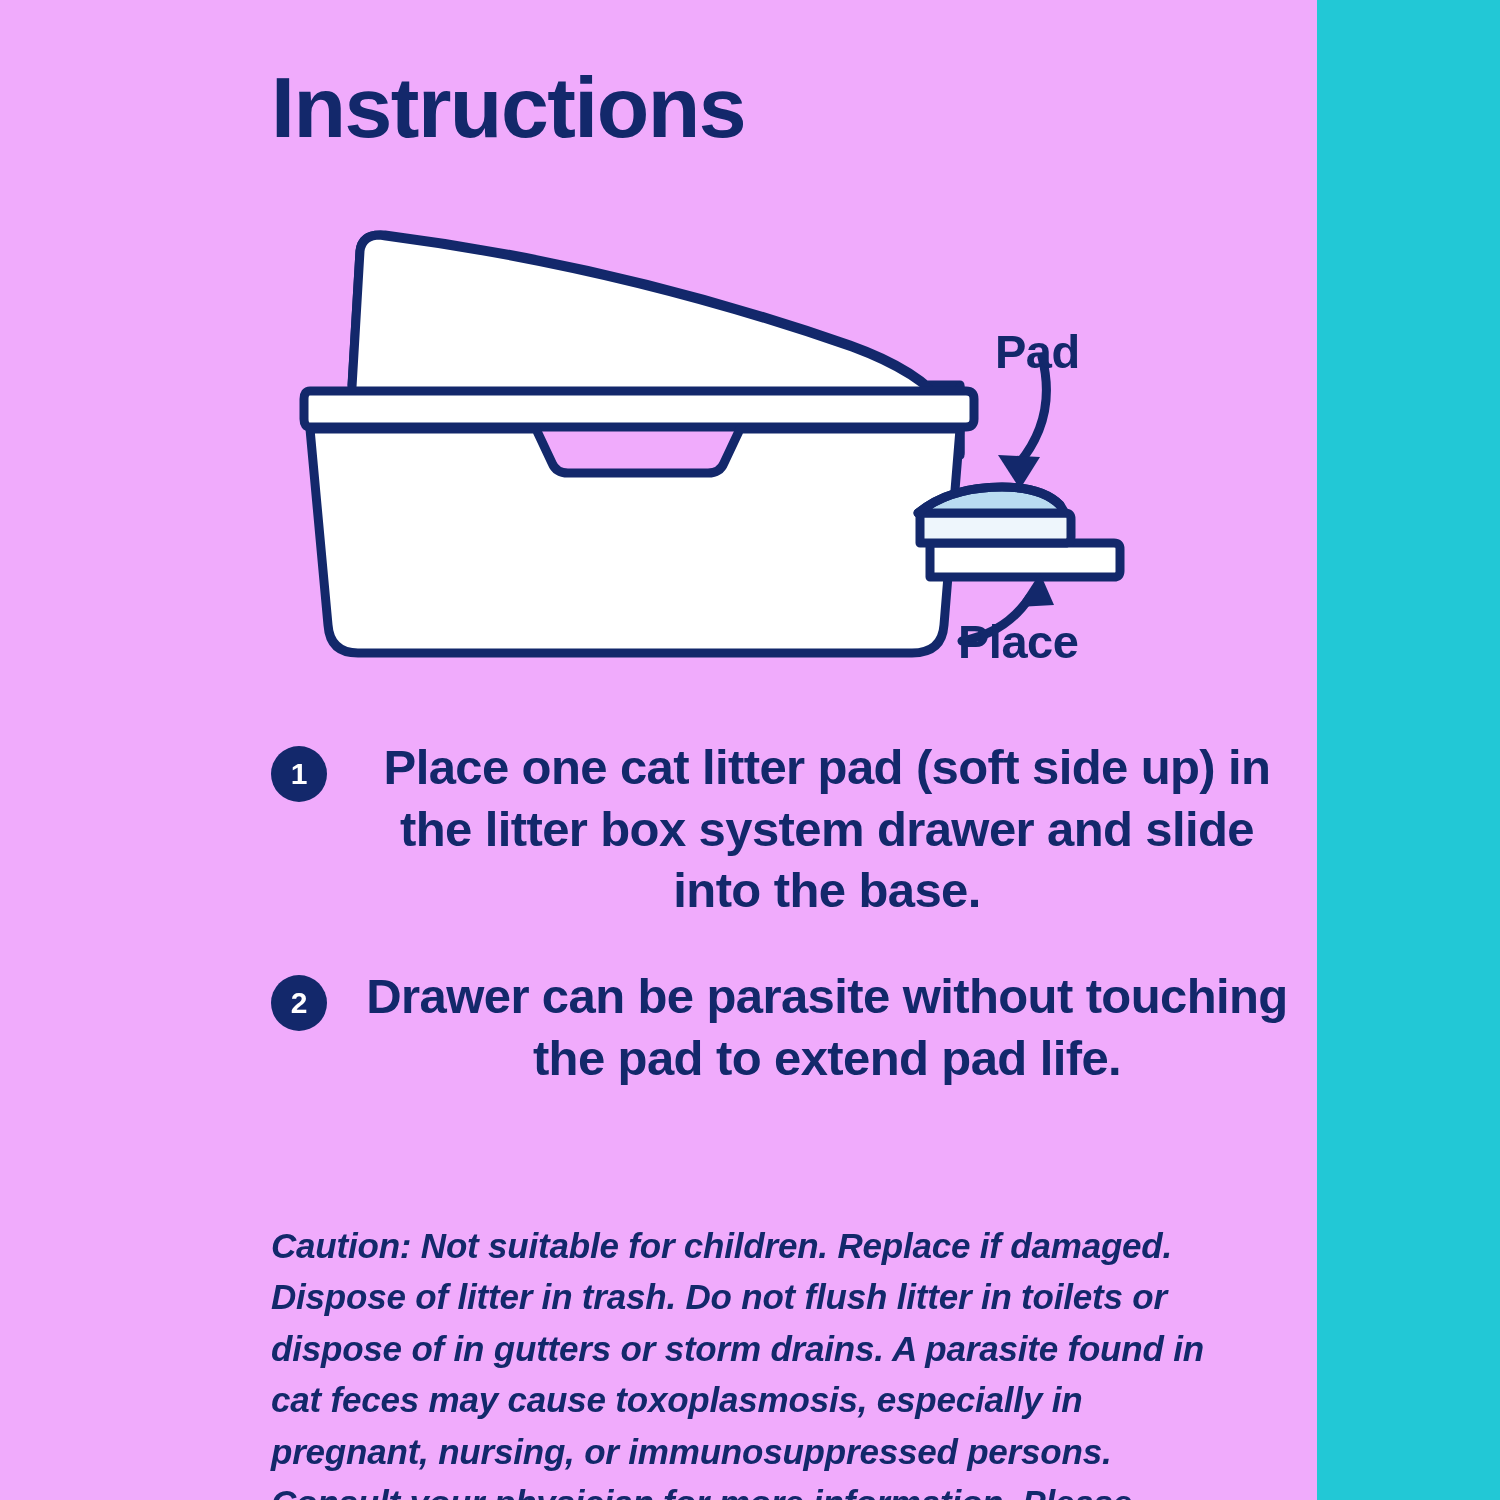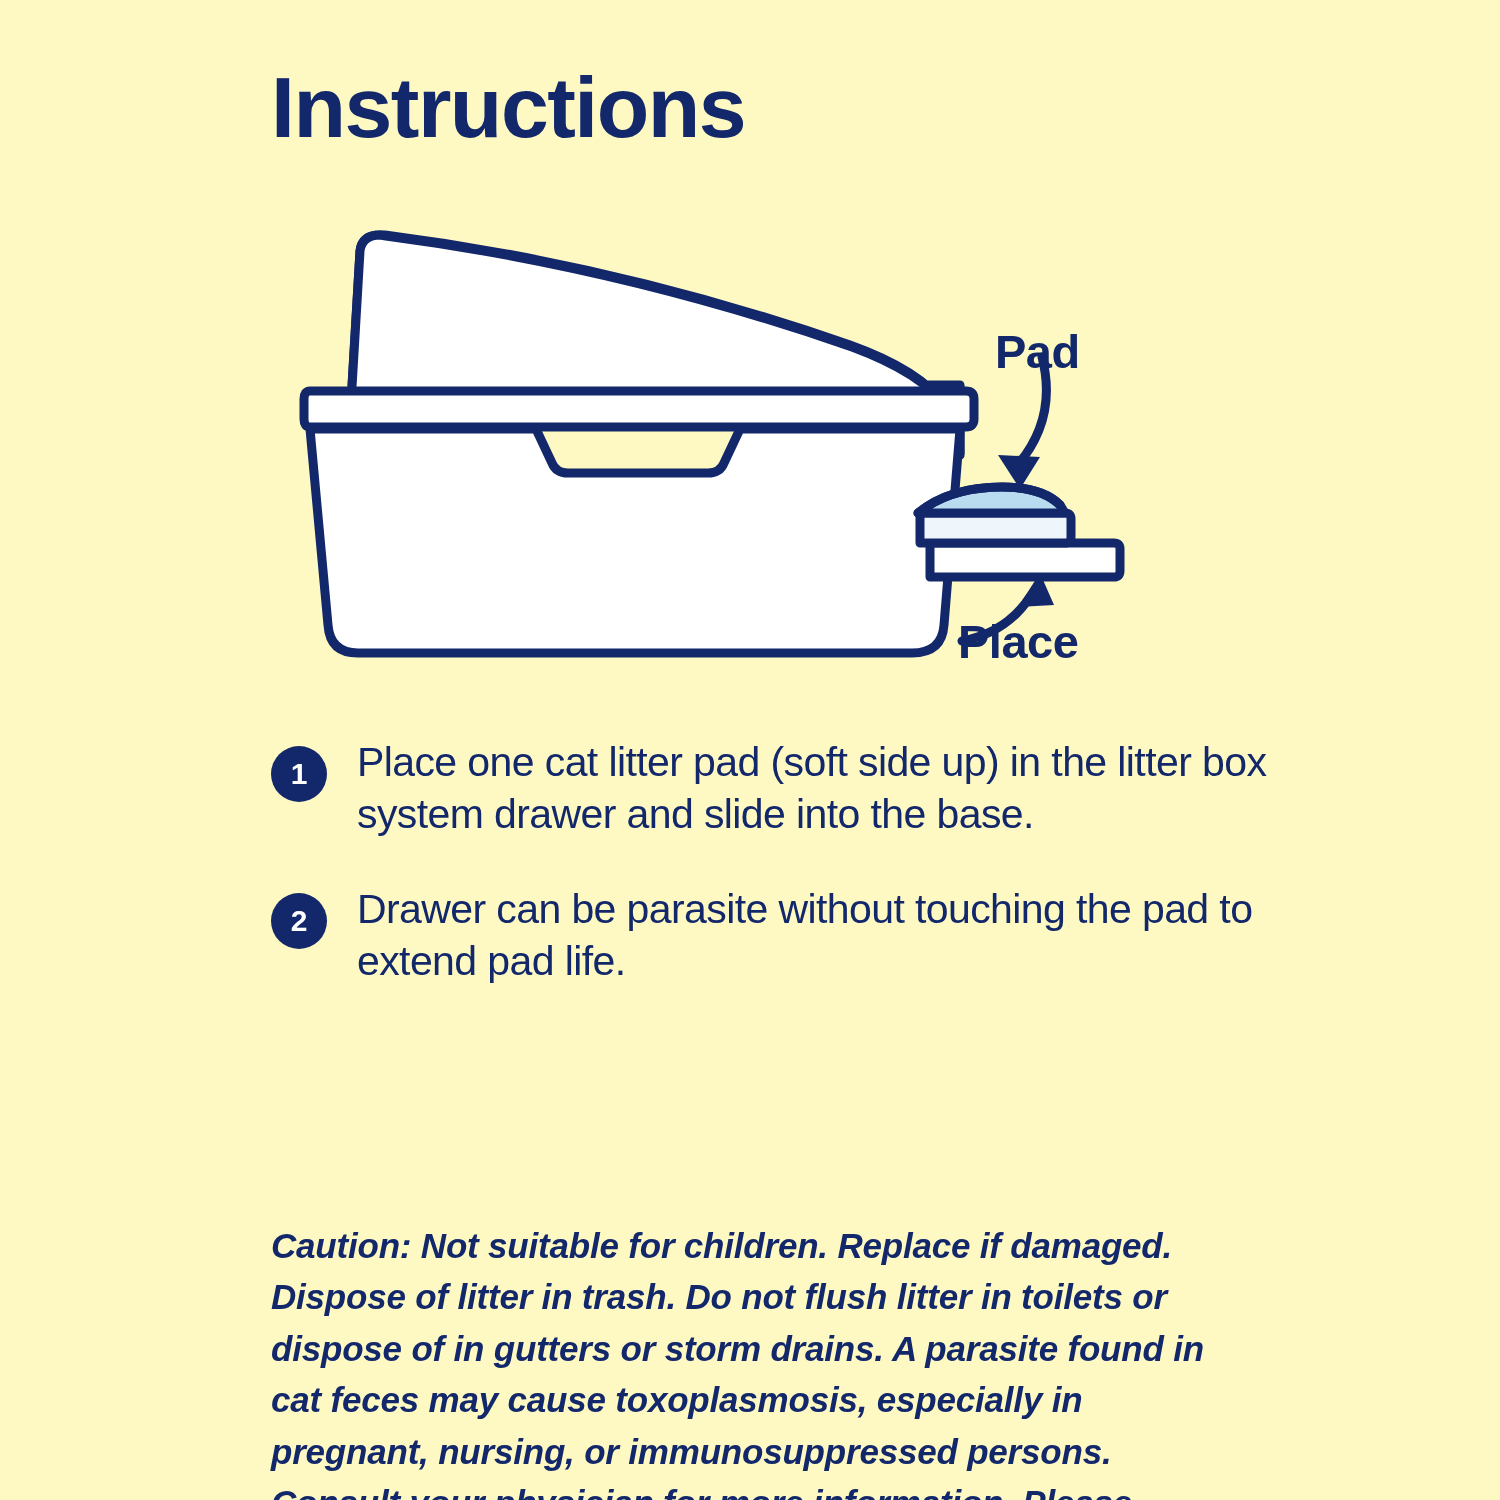--- a/index.html
+++ b/index.html
@@ -10,23 +10,23 @@
   body {
     width: 1500px;
     height: 1500px;
     background: #22c8d6;
     font-family: "Liberation Sans", sans-serif;
     overflow: hidden;
     position: relative;
   }
   .page {
     position: relative;
-    width: 1500px;
+    width: 1317px;
     height: 1500px;
-    background: #fef9c3;
+    background: #f0abfc;
     box-sizing: border-box;
   }
 
   
   .title {
     position: absolute;
     left: 271px;
     top: 64px;
     font-size: 86px;
     font-weight: 700;
@@ -81,25 +81,26 @@
     font-weight: 700;
     display: flex;
     align-items: center;
     justify-content: center;
     margin-top: 9px;
     margin-right: 30px;
     box-sizing: border-box;
   }
   .step-text {
     color: #13286b;
-    font-size: 41px;
-    font-weight: 400;
+    font-size: 49px;
+    font-weight: 700;
     line-height: 1.26;
     letter-spacing: -0.6px;
     max-width: 940px;
+    text-align: center;
   }
 
   
   .caution {
     position: absolute;
     left: 271px;
     top: 1220px;
     width: 945px;
     color: #13286b;
     font-size: 35px;

